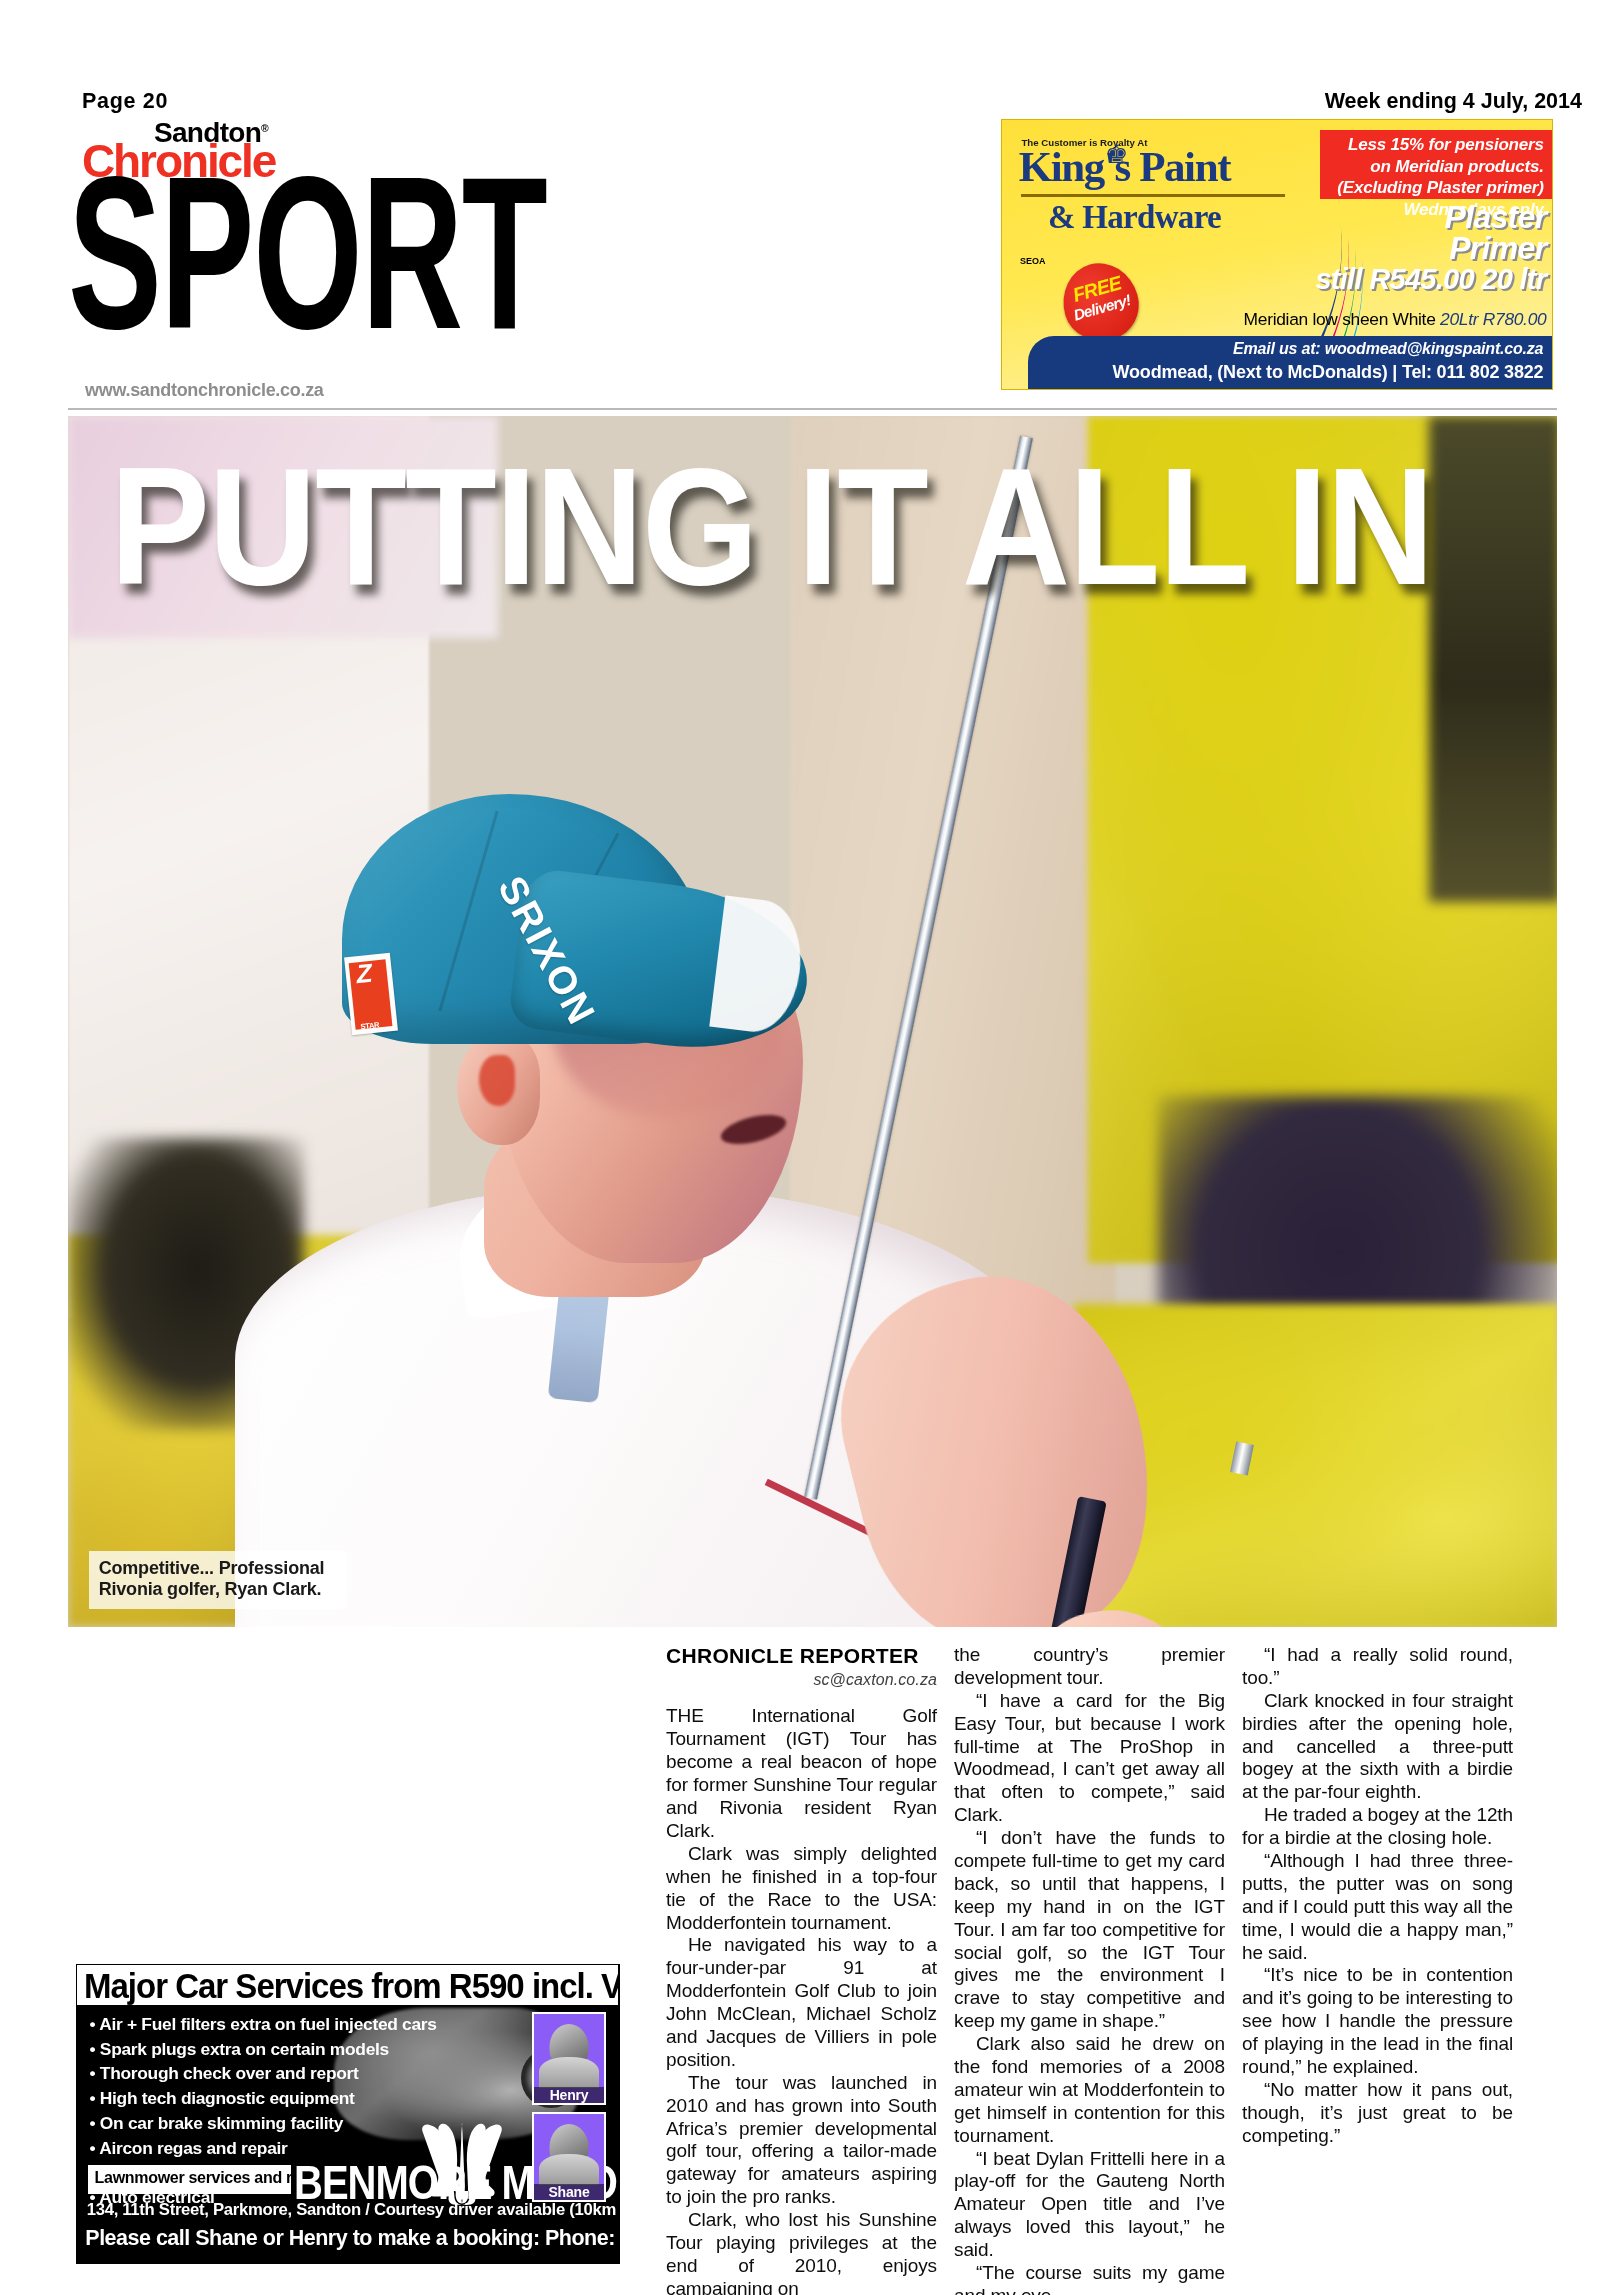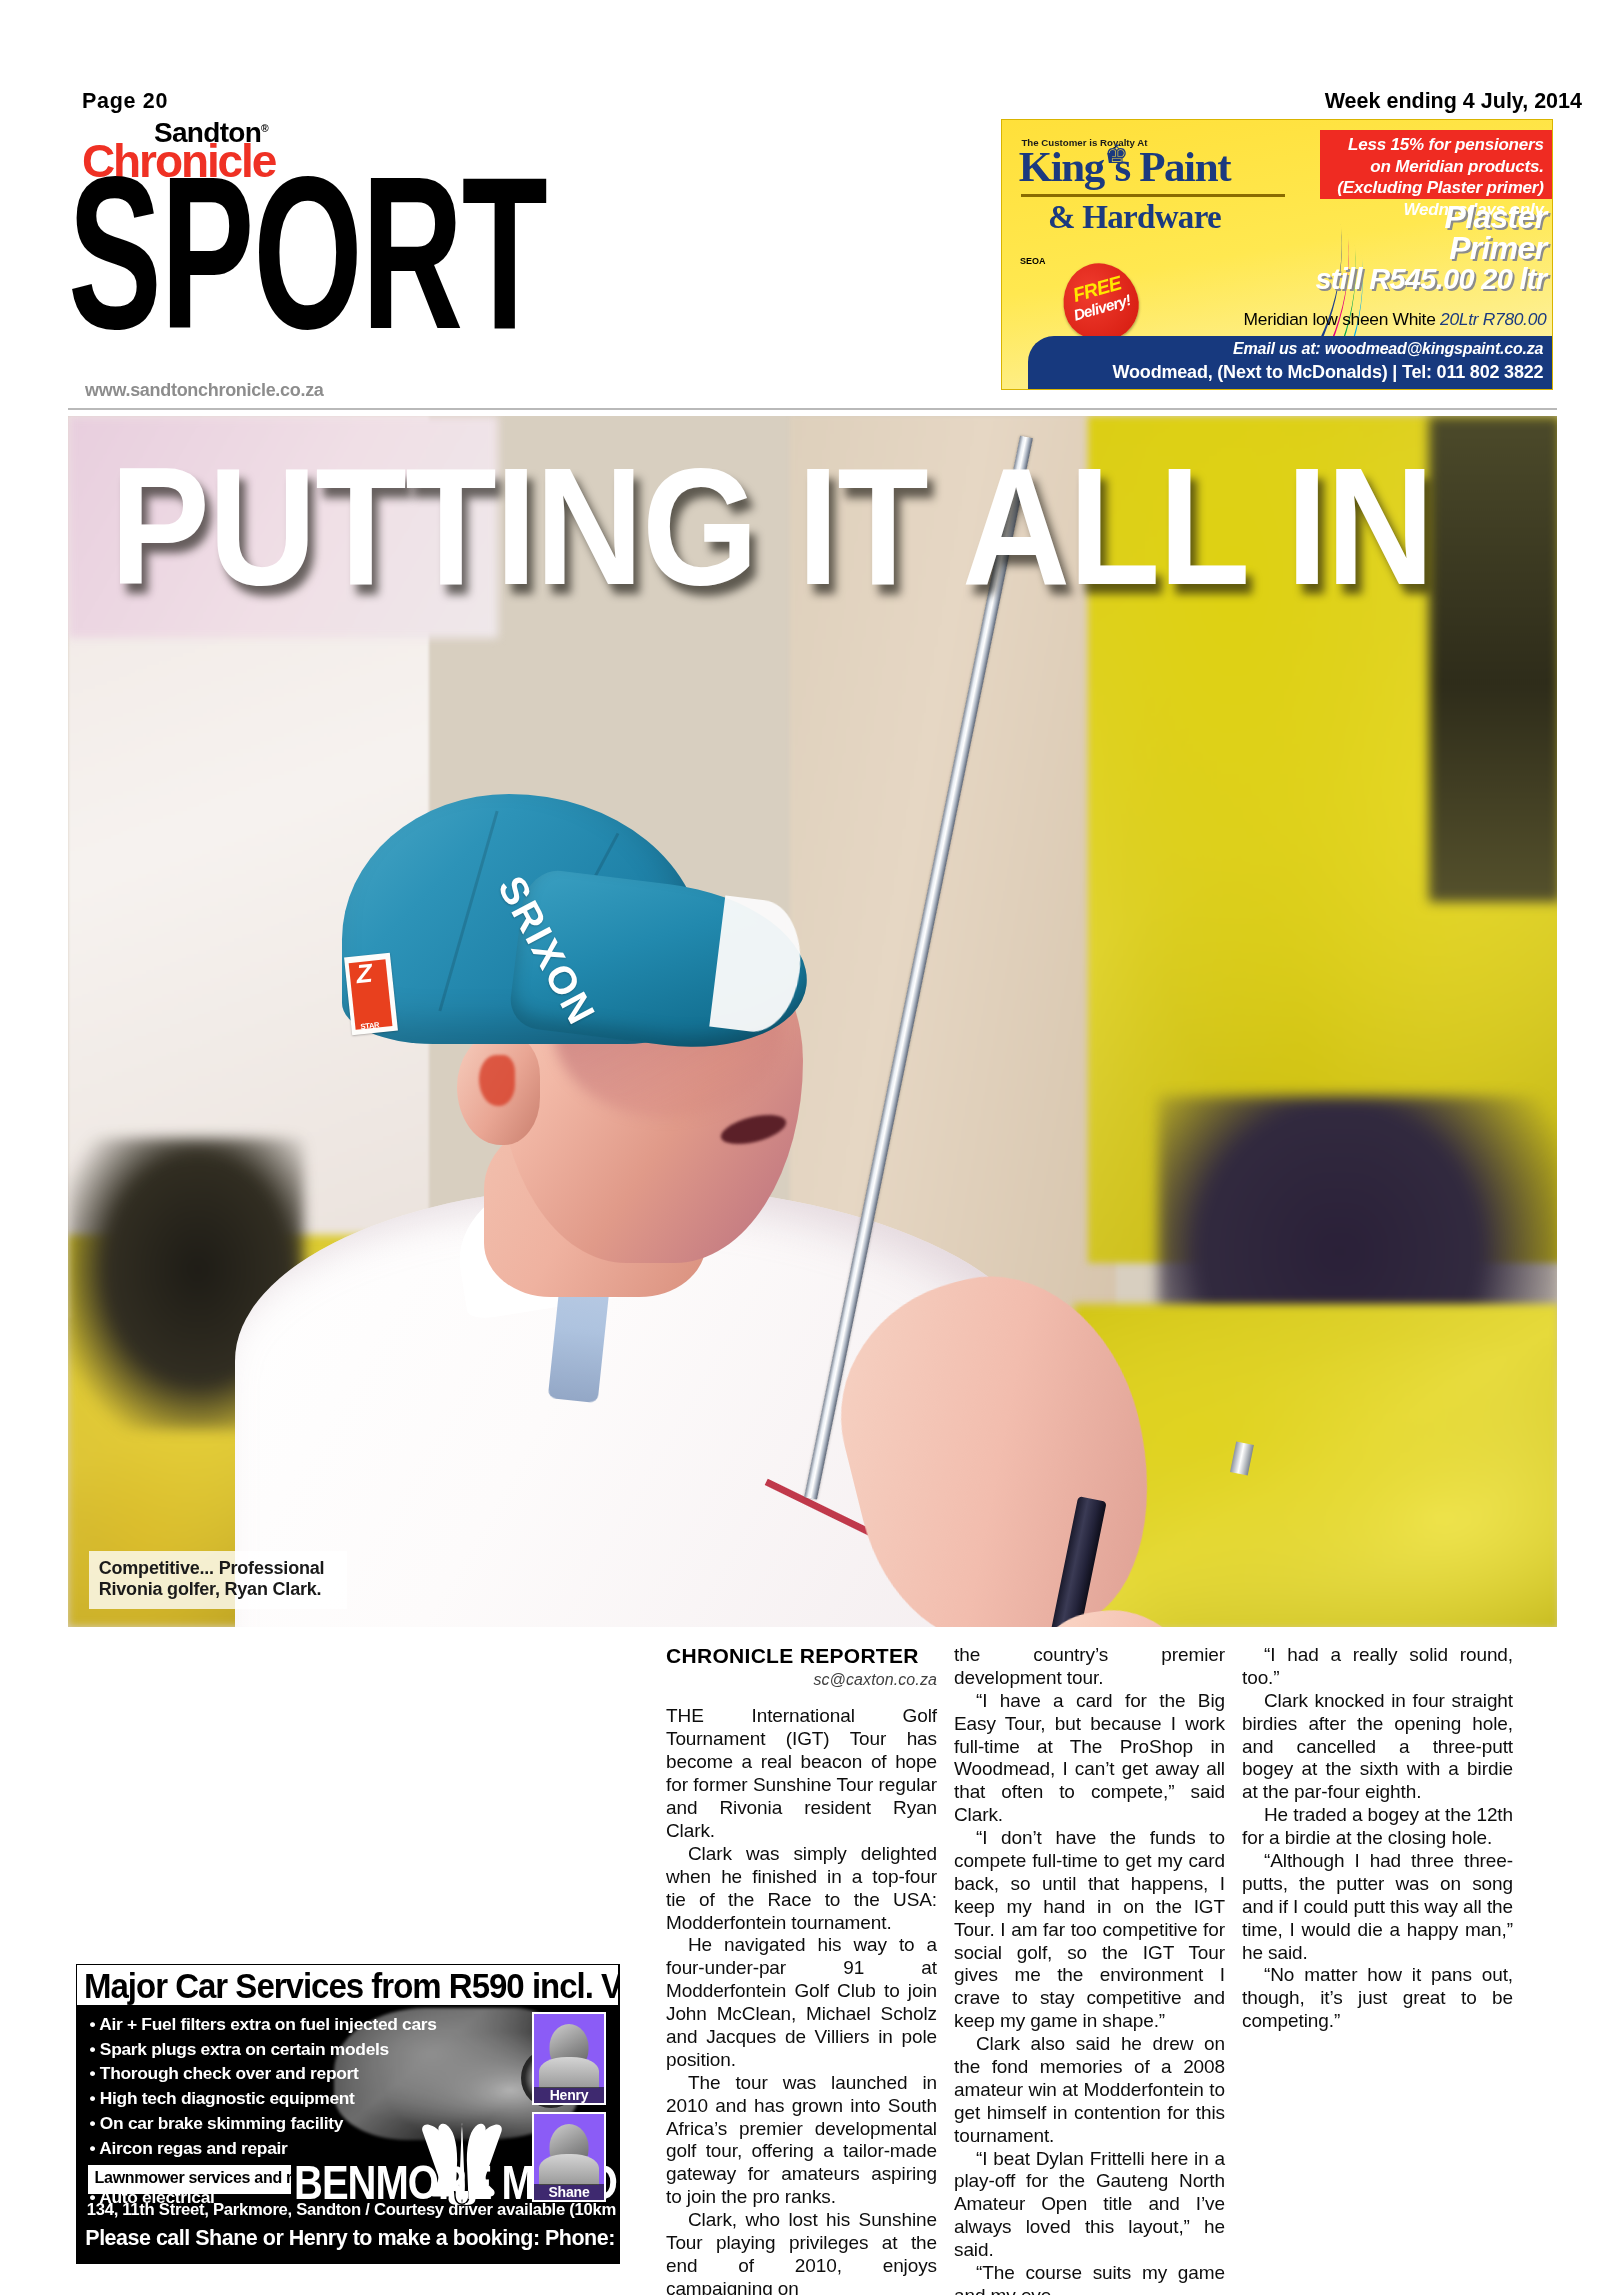--- a/index.html
+++ b/index.html
@@ -950,20 +950,21 @@
     <p class="body-p ind">Clark also said he drew on the fond memories of a 2008 amateur win at Modderfontein to get himself in contention for this tournament.</p>
     <p class="body-p ind">“I beat Dylan Frittelli here in a play-off for the Gauteng North Amateur Open title and I’ve always loved this layout,” he said.</p>
     <p class="body-p ind">“The course suits my game and my eye.</p>
   </div>
 
   <div class="col" id="col3">
     <p class="body-p ind">“I had a really solid round, too.”</p>
     <p class="body-p ind">Clark knocked in four straight birdies after the opening hole, and cancelled a three-putt bogey at the sixth with a birdie at the par-four eighth.</p>
     <p class="body-p ind">He traded a bogey at the 12th for a birdie at the closing hole.</p>
     <p class="body-p ind">“Although I had three three-putts, the putter was on song and if I could putt this way all the time, I would die a happy man,” he said.</p>
+    <p class="body-p ind">“It’s nice to be in contention and it’s going to be interesting to see how I handle the pressure of playing in the lead in the final round,” he explained.</p>
     <p class="body-p ind">“No matter how it pans out, though, it’s just great to be competing.”</p>
   </div>
 </div>
 
 <div id="benmore">
 
   <div id="bm-title">
     <span>Major Car Services from R590 incl. VAT</span>
   </div>
 

